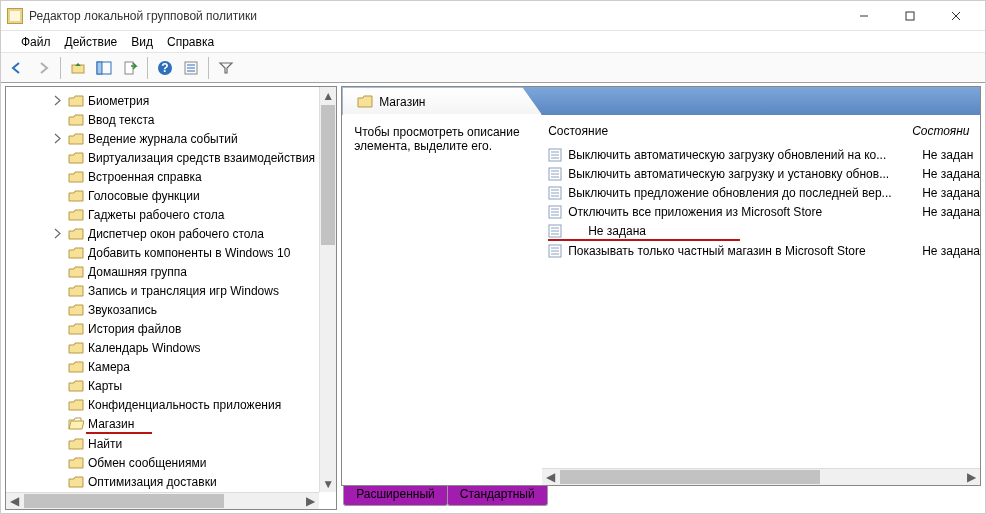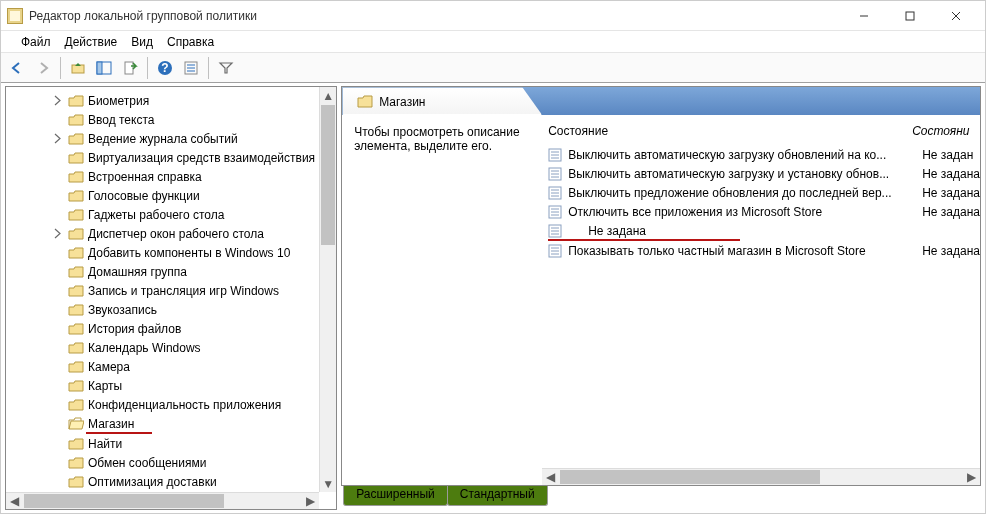--- a/index.html
+++ b/index.html
@@ -51,21 +51,21 @@
   .list-rows { padding-top:4px;}
   .list-row { display:flex; align-items:center; height:19px; padding-left:6px;}
   .setting-ic { width:14px; height:14px; margin-right:6px; flex-shrink:0;}
   .list-row .lbl { width:334px; white-space:nowrap; overflow:hidden; text-overflow:ellipsis;}
   .list-row .st { margin-left:20px; white-space:nowrap;}
   .detail-hscroll { position:absolute; left:0; right:0; bottom:0; height:17px; background:#f0f0f0; border-top:1px solid #dcdcdc;}
   .detail-hscroll .thumb { position:absolute; top:1px; bottom:1px; left:18px; width:260px; background:#c2c2c2;}
   .detail-hscroll .arr { position:absolute; top:0; bottom:0; width:17px; display:flex; align-items:center; justify-content:center; color:#606060;}
   .detail-hscroll .arr.l{left:0;} .detail-hscroll .arr.r{right:0;}
   .bottom-tabs { height:24px; display:flex; align-items:flex-start; padding-left:2px;}
-  .btab { height:20px; border:1px solid #9a9a9a; border-top:none; background:#4d7c0f; padding:1px 12px; margin-right:0px; position:relative; top:0px; border-radius:0 0 3px 3px;}
+  .btab { height:20px; border:1px solid #9a9a9a; border-top:none; background:#a21caf; padding:1px 12px; margin-right:0px; position:relative; top:0px; border-radius:0 0 3px 3px;}
   .btab + .btab { margin-left:-1px;}
   .tree-inner { position:absolute; left:0; right:17px; top:0; bottom:17px; overflow:hidden;}
 </style>
 </head>
 <body>
 
 <div class="titlebar">
   <div class="app-icon"></div>
   <div class="title">Редактор локальной групповой политики</div>
   <div class="winbtns">

